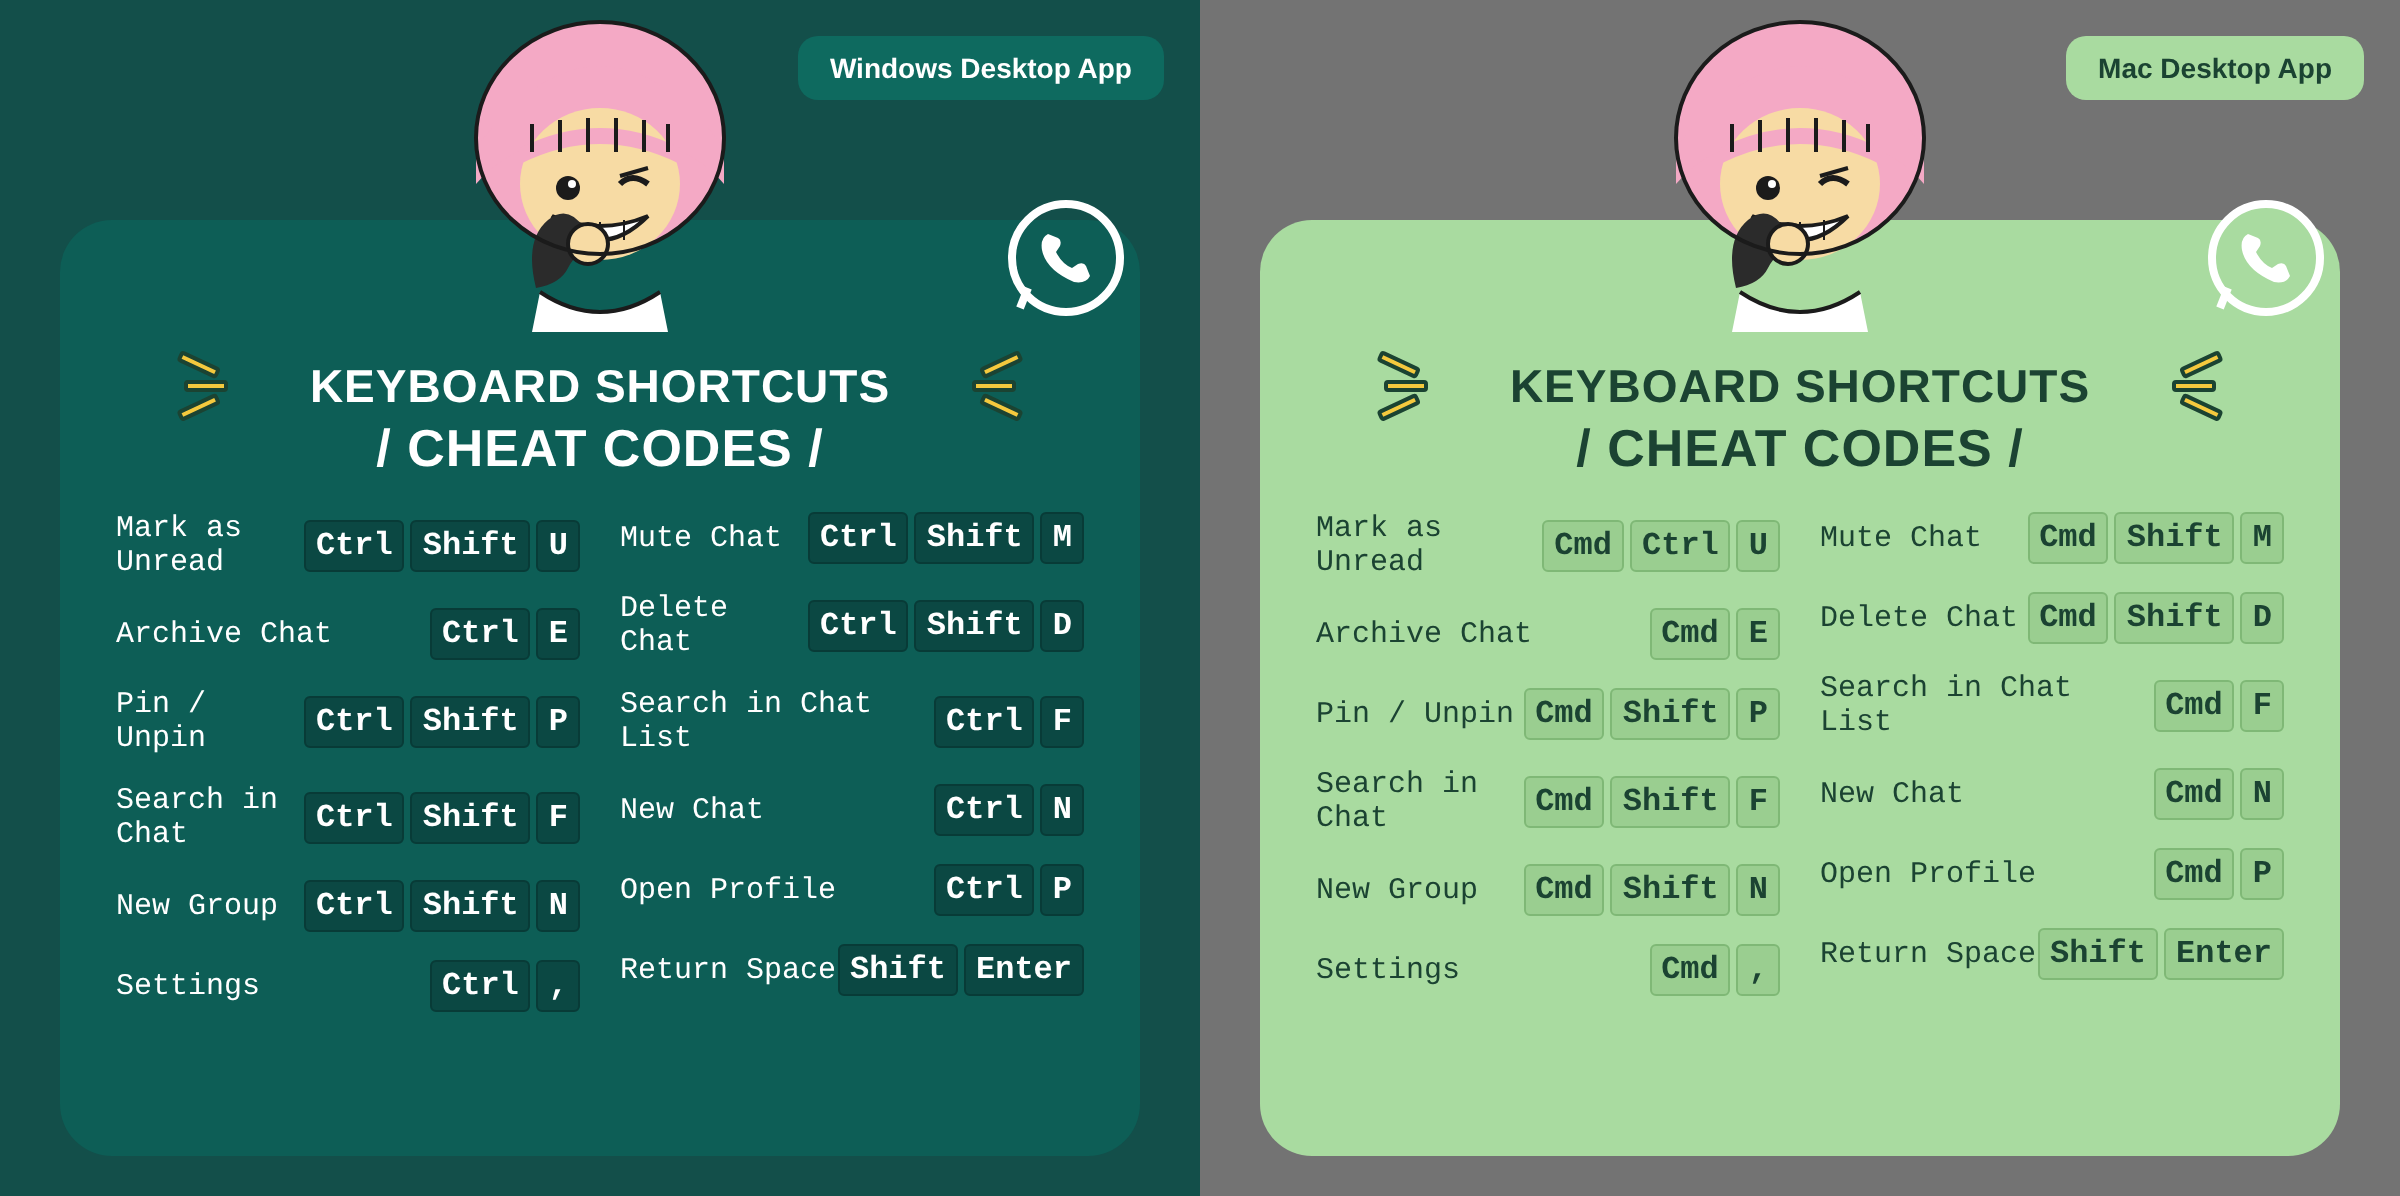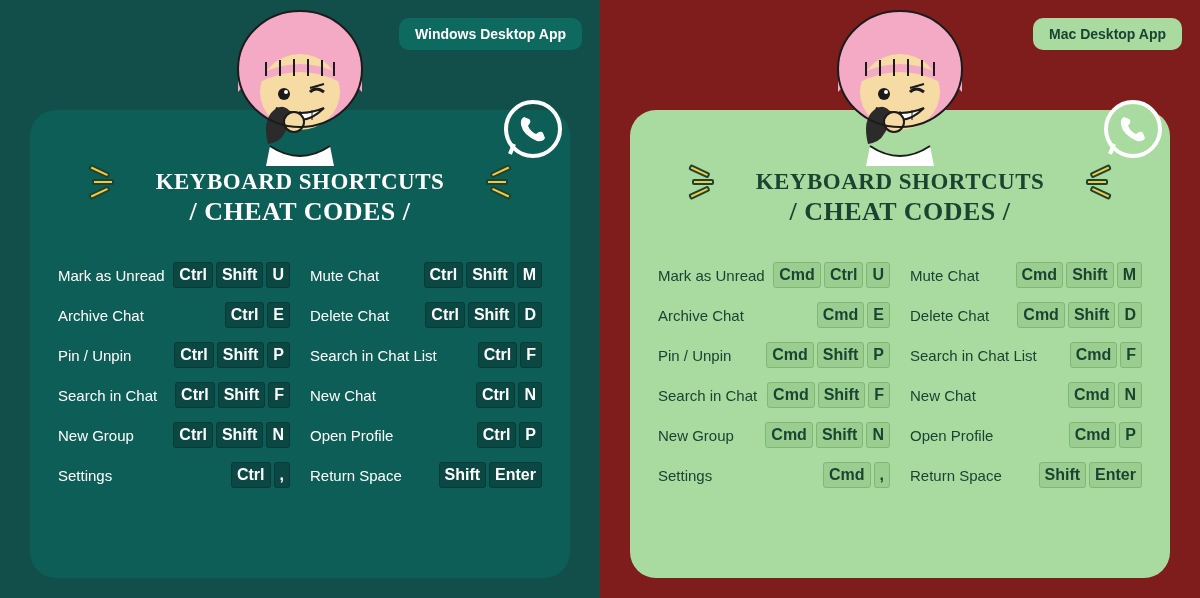--- a/index.html
+++ b/index.html
@@ -3,21 +3,21 @@
 <meta charset="utf-8">
 <style>
   * { box-sizing: border-box; margin: 0; padding: 0; }
   body {
     width: 1200px; height: 598px;
     font-family: Arial, Helvetica, sans-serif;
     display: flex;
   }
   .panel { width: 688px; height: 598px; position: relative; }
   .panel-dark { background: #134f4a; color: #fff; }
-  .panel-light { background: #7f1d1d; color: #1b4332; }
+  .panel-light { background: #737373; color: #1b4332; }
 
   .badge {
     position: absolute; top: 18px; right: 18px;
     padding: 8px 16px; border-radius: 10px; font-size: 14px; font-weight: 600;
   }
   .panel-dark .badge { background: #0e6a5f; color: #fff; }
   .panel-light .badge { background: #a9dba0; color: #1b4332; }
 
   .card {
     position: absolute; left: 30px; right: 30px; top: 110px; bottom: 20px;
@@ -32,43 +32,42 @@
   }
   .whats-icon circle { fill: none; stroke-width: 4; }
   .panel-dark .whats-icon .ring { stroke: #fff; }
   .panel-dark .whats-icon .phone { fill: #fff; }
   .panel-light .whats-icon .ring { stroke: #fff; }
   .panel-light .whats-icon .phone { fill: #fff; }
   .panel-light .whats-icon .bg { fill: #a9dba0; }
 
   .head {
     text-align: center;
-    margin-top: 29px;
+    margin-top: 40px;
     position: relative;
-    font-family: Liberation Serif, serif;
   }
   .head .line1 { font-size: 23px; font-weight: 800; letter-spacing: .5px; }
   .head .line2 { font-size: 26px; font-weight: 800; letter-spacing: .5px; margin-top: 2px; }
   .panel-light .head { color: #1b4332; }
 
   .sparkle {
     position: absolute; top: -2px;
   }
   .sparkle.left { left: 34px; transform: scaleX(-1); }
   .sparkle.right { right: 34px; }
   .sparkle .bar {
     display: block; width: 22px; height: 6px; margin: 3px 0;
     background: #f5c93e; border: 2px solid #1b4332; border-radius: 2px;
   }
   .sparkle .bar:nth-child(1){ transform: rotate(-25deg) translateX(4px); }
   .sparkle .bar:nth-child(2){ transform: rotate(0deg); }
   .sparkle .bar:nth-child(3){ transform: rotate(25deg) translateX(4px); }
 
   .cols {
-    display: flex; gap: 20px; margin-top: 35px;
+    display: flex; gap: 20px; margin-top: 16px; font-family: Liberation Mono, monospace;
   }
   .col { flex: 1; }
   .row {
     display: flex; align-items: center; justify-content: space-between;
     margin-bottom: 14px; font-size: 15px; font-weight: 500;
   }
   .keys { display: flex; gap: 3px; }
   .key {
     font-size: 16px; font-weight: 700;
     padding: 3px 5px; border-radius: 3px; min-width: 15px; text-align: center;

